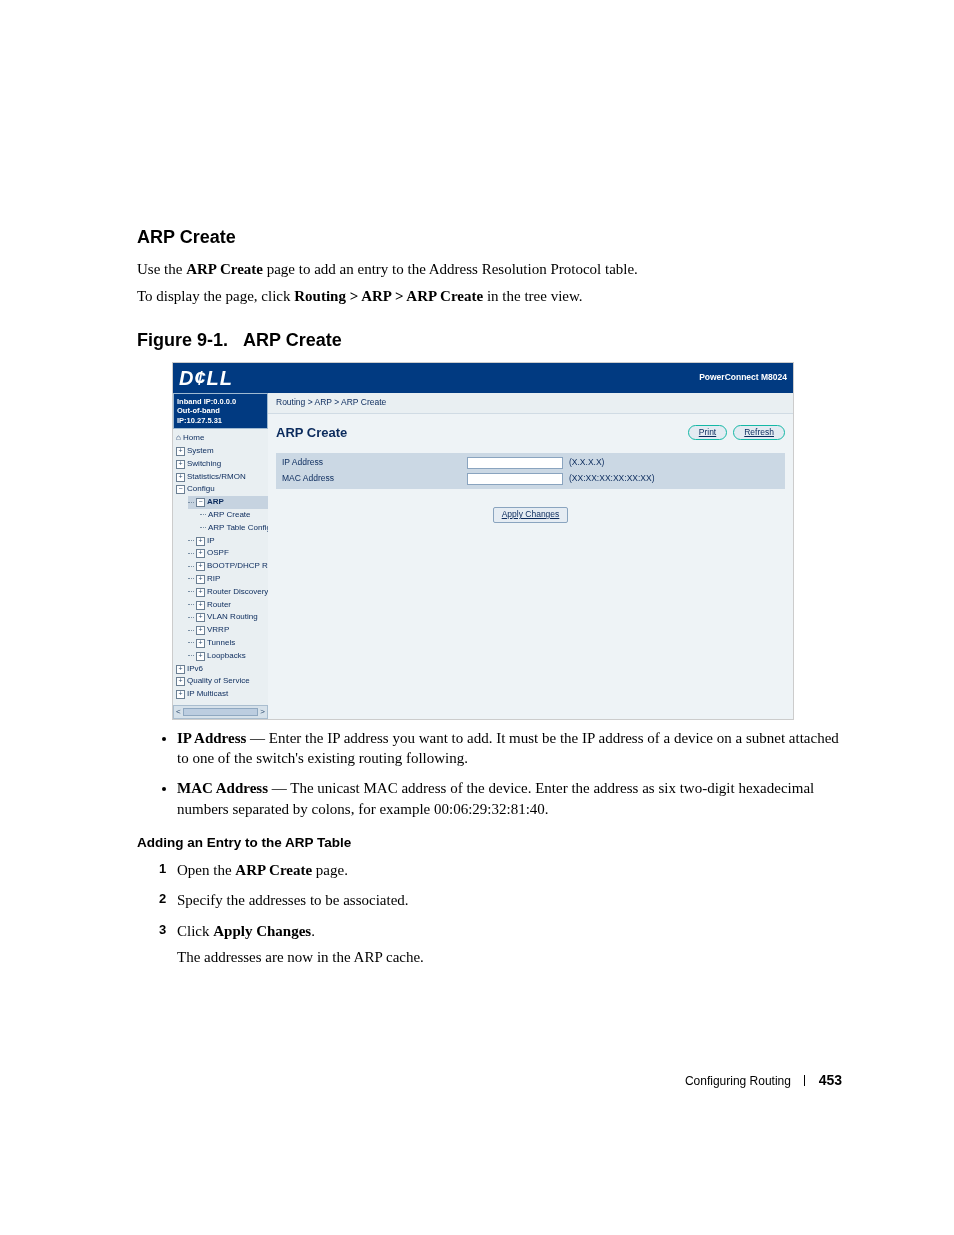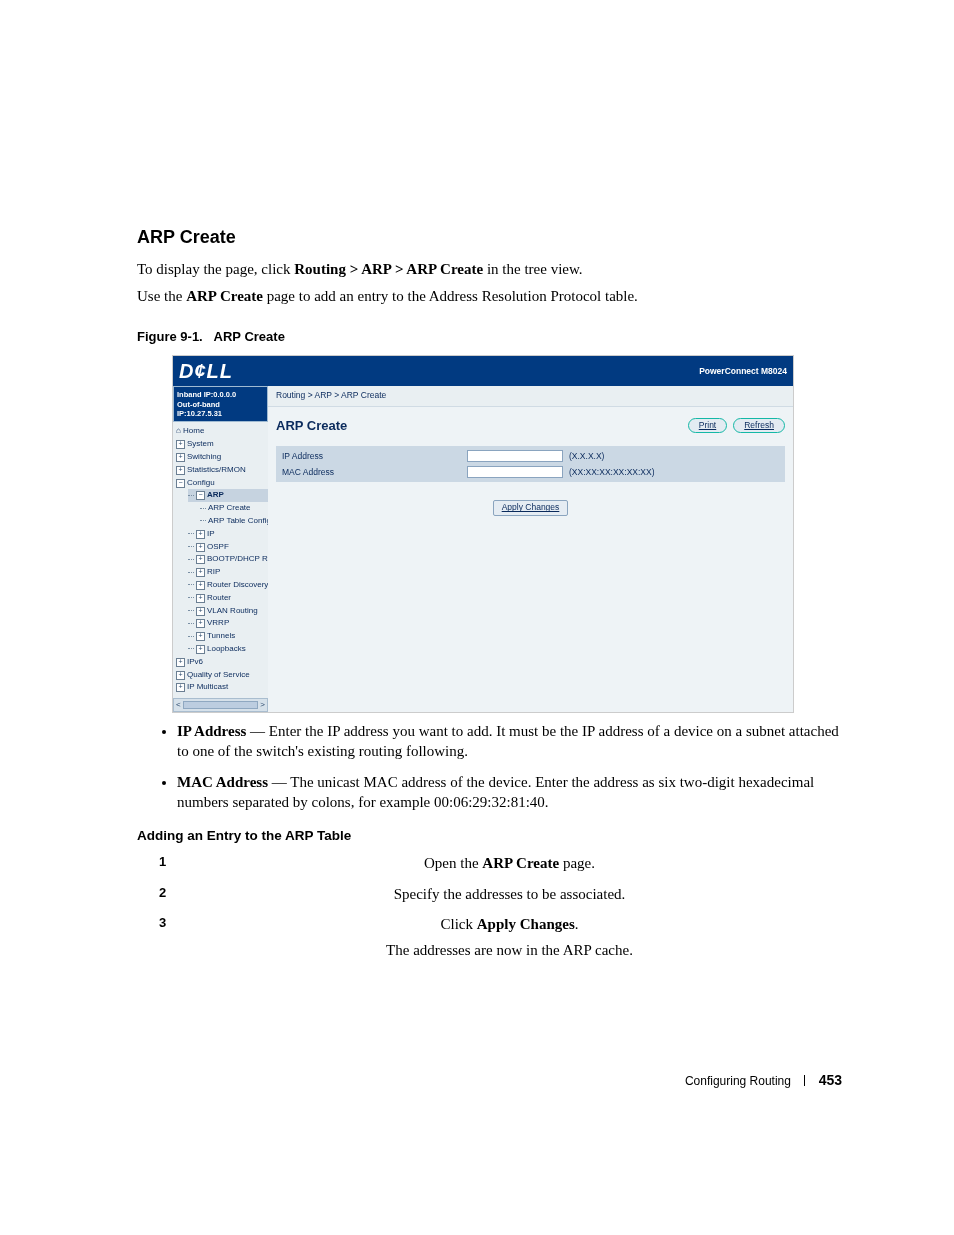--- a/index.html
+++ b/index.html
@@ -24,21 +24,21 @@
 
   h2.section-title {
     font-family: Arial, Helvetica, sans-serif;
     font-weight: bold;
     font-size: 18px;
     margin: 0 0 10px 0;
   }
   .para { margin: 0 0 6px 0; }
   .figcap {
     font-family: Arial, Helvetica, sans-serif;
-    font-size: 13px;
+    font-size: 18px;
     font-weight: bold;
     margin: 22px 0 10px 0;
   }
 
   
   .shot {
     width: 620px;
     margin: 0 0 6px 35px;
     border: 1px solid #ccc;
     font-family: Arial, Helvetica, sans-serif;
@@ -251,21 +251,20 @@
     font-size: 13.5px;
     font-weight: bold;
     margin: 15px 0 8px 0;
   }
 
   ol.steps {
     list-style: none;
     counter-reset: s;
     margin: 0;
     padding: 0 0 0 22px;
-    text-align: center;
   }
   ol.steps li {
     counter-increment: s;
     margin: 0 0 10px 0;
     position: relative;
     padding-left: 18px;
   }
   ol.steps li::before {
     content: counter(s);
     position: absolute;
@@ -298,24 +297,24 @@
   b { font-weight: bold; }
 </style>
 </head>
 <body>
 
 <div class="page">
 
   <h2 class="section-title">ARP Create</h2>
 
   <p class="para">
-    <span>To display the page, click </span><b>Routing &gt; ARP &gt; ARP Create</b><span> in the tree view.</span>
+    <span>Use the </span><b>ARP Create</b><span> page to add an entry to the Address Resolution Protocol table.</span>
   </p>
   <p class="para">
-    <span>Use the </span><b>ARP Create</b><span> page to add an entry to the Address Resolution Protocol table.</span>
+    <span>To display the page, click </span><b>Routing &gt; ARP &gt; ARP Create</b><span> in the tree view.</span>
   </p>
 
   <p class="figcap">
     <span>Figure 9-1.</span>&nbsp;&nbsp;&nbsp;<span>ARP Create</span>
   </p>
 
   <div class="shot">
     <div class="brandrow">
       <span class="dell-logo">D¢LL</span>
       <span class="product">PowerConnect M8024</span>

